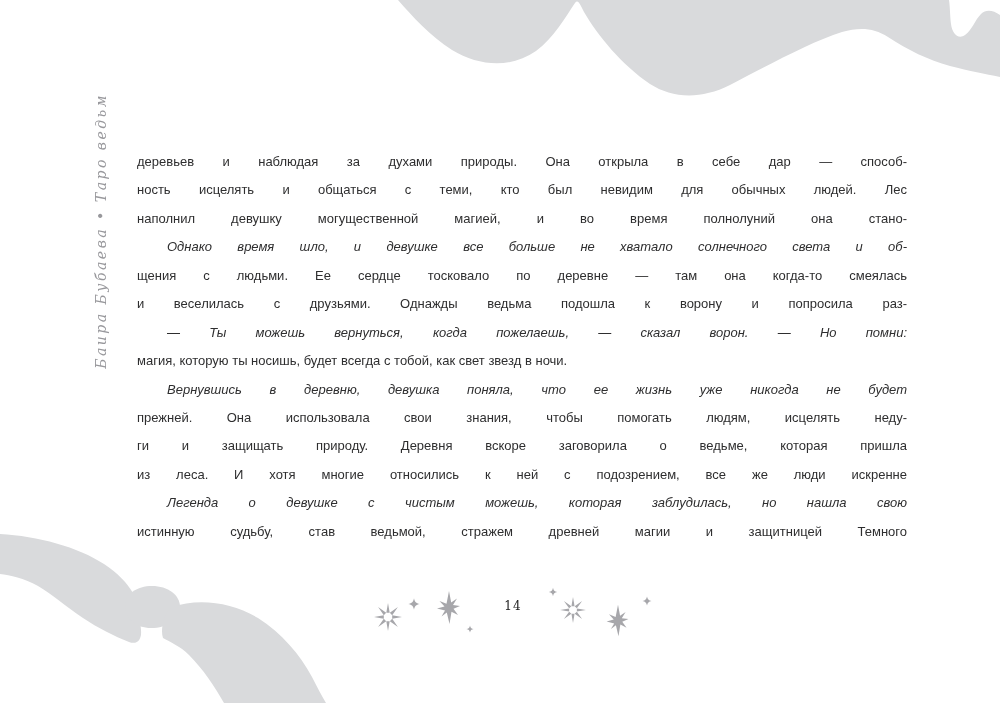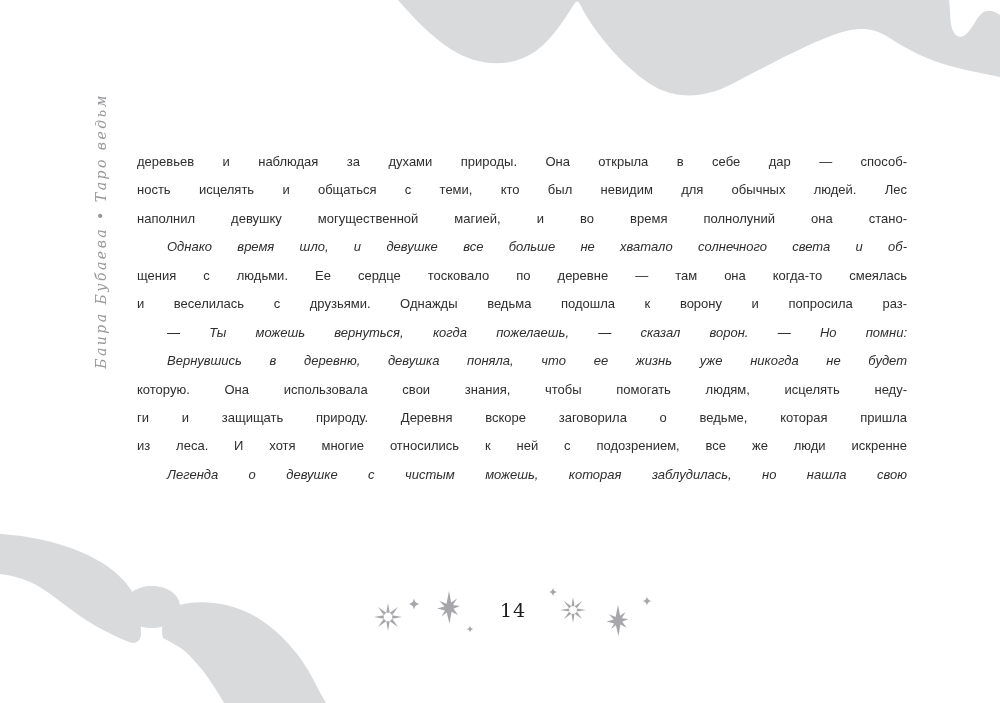--- a/index.html
+++ b/index.html
@@ -40,21 +40,21 @@
   }
   .line.end{text-align-last:left;}
   .line.indent{text-indent:30px;font-style:italic;}
   .footer-stars{position:absolute;left:363px;top:578px;width:300px;height:62px;}
   .star{fill:#a7a7ab;stroke:none;}
   .pagenum{
     position:absolute;
     left:513px;top:599px;
     transform:translateX(-50%);
     font-family:"DejaVu Serif",serif;
-    font-size:19px;
+    font-size:12px;
     letter-spacing:1px;
     color:#1c1c1c;
   }
 </style>
 </head>
 <body>
 
 <div class="page">
 
   <svg class="blobs" viewBox="0 0 1000 703" aria-hidden="true">
@@ -112,25 +112,27 @@
   <div class="sidebar">Баира Бубаева  •  Таро ведьм</div>
 
   <div class="body-text">
     <div class="line">деревьев и наблюдая за духами природы. Она открыла в себе дар — способ-</div>
     <div class="line">ность исцелять и общаться с теми, кто был невидим для обычных людей. Лес</div>
     <div class="line">наполнил девушку могущественной магией, и во время полнолуний она стано-</div>
     <div class="line indent">Однако время шло, и девушке все больше не хватало солнечного света и об-</div>
     <div class="line">щения с людьми. Ее сердце тосковало по деревне — там она когда-то смеялась</div>
     <div class="line">и веселилась с друзьями. Однажды ведьма подошла к ворону и попросила раз-</div>
     <div class="line indent">— Ты можешь вернуться, когда пожелаешь, — сказал ворон. — Но помни:</div>
+    <div class="line end">магия, которую ты носишь, будет всегда с тобой, как свет звезд в ночи.</div>
     <div class="line indent">Вернувшись в деревню, девушка поняла, что ее жизнь уже никогда не будет</div>
-    <div class="line">которую. Она использовала свои знания, чтобы помогать людям, исцелять неду-</div>
+    <div class="line">прежней. Она использовала свои знания, чтобы помогать людям, исцелять неду-</div>
     <div class="line">ги и защищать природу. Деревня вскоре заговорила о ведьме, которая пришла</div>
     <div class="line">из леса. И хотя многие относились к ней с подозрением, все же люди искренне</div>
     <div class="line indent">Легенда о девушке с чистым можешь, которая заблудилась, но нашла свою</div>
+    <div class="line">истинную судьбу, став ведьмой, стражем древней магии и защитницей Темного</div>
   </div>
 
   <svg class="footer-stars" viewBox="0 0 300 62" aria-hidden="true">
     <defs>
 
       <path id="d4" d="M0,-6 C0.7,-2.2 2.2,-0.7 6,0 C2.2,0.7 0.7,2.2 0,6 C-0.7,2.2 -2.2,0.7 -6,0 C-2.2,-0.7 -0.7,-2.2 0,-6 Z"></path>
 
       <path id="ray8" d="M0,-14 L1.7,-4.2 L-1.7,-4.2 Z
                          M9.9,-9.9 L4.2,-1.8 L1.8,-4.2 Z
                          M14,0 L4.2,1.7 L4.2,-1.7 Z

